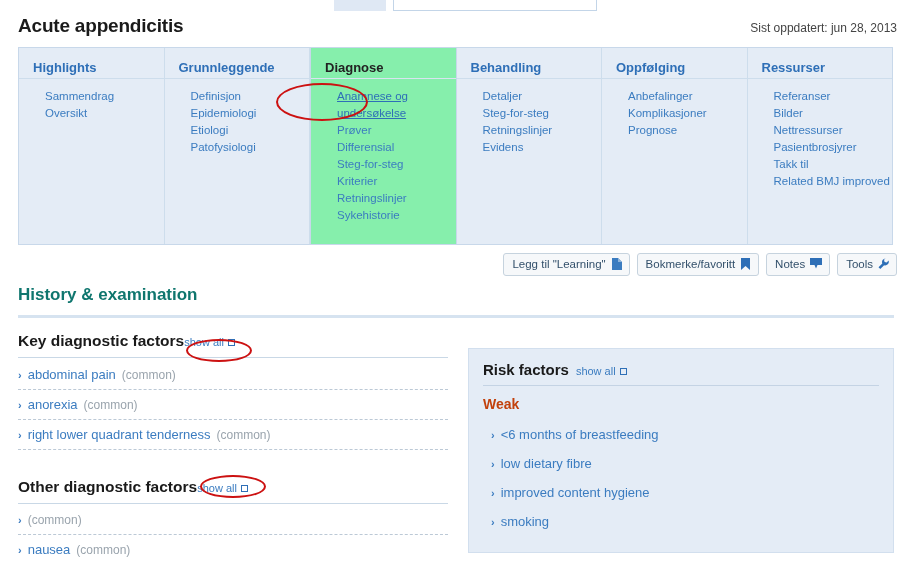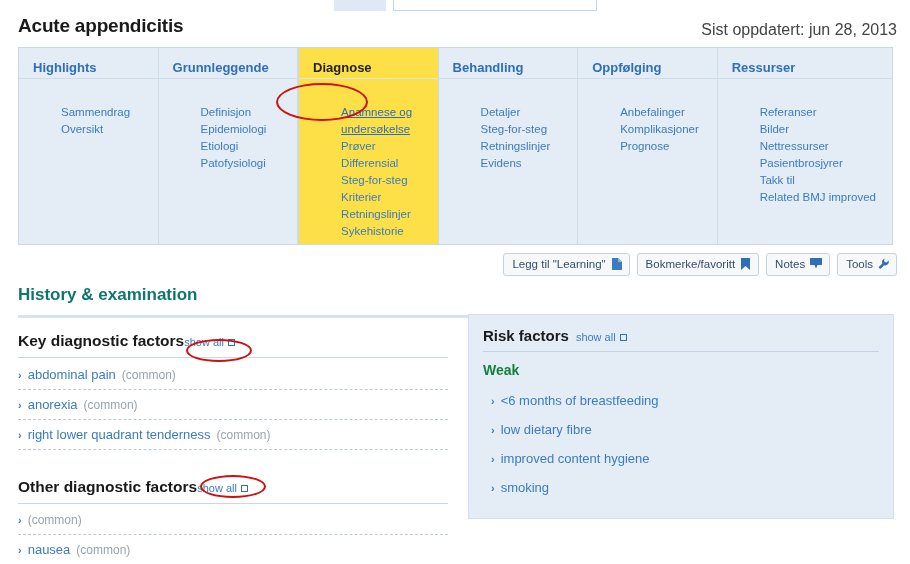--- a/index.html
+++ b/index.html
@@ -49,34 +49,33 @@
     position: absolute;
     left: 18px; top: 2px;
     font-size: 19px;
     font-weight: bold;
     color: #1a1a1a;
     letter-spacing: -0.2px;
   }
   .last-updated {
     position: absolute;
     right: 13px; top: 8px;
-    font-size: 16px;
+    font-size: 12px;
     color: #444444;
   }
 
   
   .nav-table {
     position: absolute;
     left: 18px; top: 47px;
     width: 875px; height: 198px;
     border: 1px solid #c8d8ea;
     background: #e4ecf6;
     box-sizing: border-box;
     display: flex;
-    justify-content: flex-end;
   }
   .nav-col {
     flex: 1 1 0;
     position: relative;
     border-right: 1px solid #cdddec;
     box-sizing: border-box;
     padding: 0;
   }
   .nav-col:last-child { border-right: none; }
   .nav-col .col-head {
@@ -87,32 +86,32 @@
     height: 30px;
     box-sizing: border-box;
   }
   .nav-col .col-rule {
     height: 1px;
     background: #cdddec;
     margin: 0;
   }
   .nav-col ul {
     list-style: none;
-    margin: 16px;
+    margin: 0;
     padding: 9px 0 0 26px;
   }
   .nav-col ul li {
     font-size: 11.5px;
     line-height: 17px;
     color: #3b7cc0;
     white-space: nowrap;
   }
   
   .nav-col.active {
-    background: #fde047;
+    background: #86efac;
     border: 1px solid #c8d8ea;
     border-bottom: 1px solid #c8d8ea;
     margin: -1px 0 -1px 0;
   }
   .nav-col.active .col-head {
     color: #222222;
   }
   .nav-col.active .col-rule { background: #d8e4f0; }
   .nav-col li.active-link {
     line-height: 17px;
@@ -232,21 +231,21 @@
   }
   .freq {
     color: #9aa4ad;
     font-size: 12px;
   }
   .other-block { margin-top: 28px; }
 
   
   .risk-panel {
     position: absolute;
-    left: 468px; top: 314px;
+    left: 468px; top: 348px;
     width: 426px;
     background: #e4ecf6;
     border: 1px solid #d2dfee;
     box-sizing: border-box;
     padding: 12px 14px 16px 14px;
   }
   .risk-head {
     font-size: 15px;
     font-weight: bold;
     color: #1a1a1a;
@@ -256,21 +255,21 @@
     margin-bottom: 7px;
   }
   .risk-rule {
     height: 1px;
     background: #c4d3e4;
     margin-bottom: 10px;
   }
   .risk-sub {
     font-size: 14px;
     font-weight: bold;
-    color: #15803d;
+    color: #c2410c;
     margin-bottom: 8px;
   }
   ul.risk-list {
     list-style: none;
     margin: 0;
     padding: 0;
   }
   ul.risk-list li {
     font-size: 13px;
     color: #3b7cc0;

